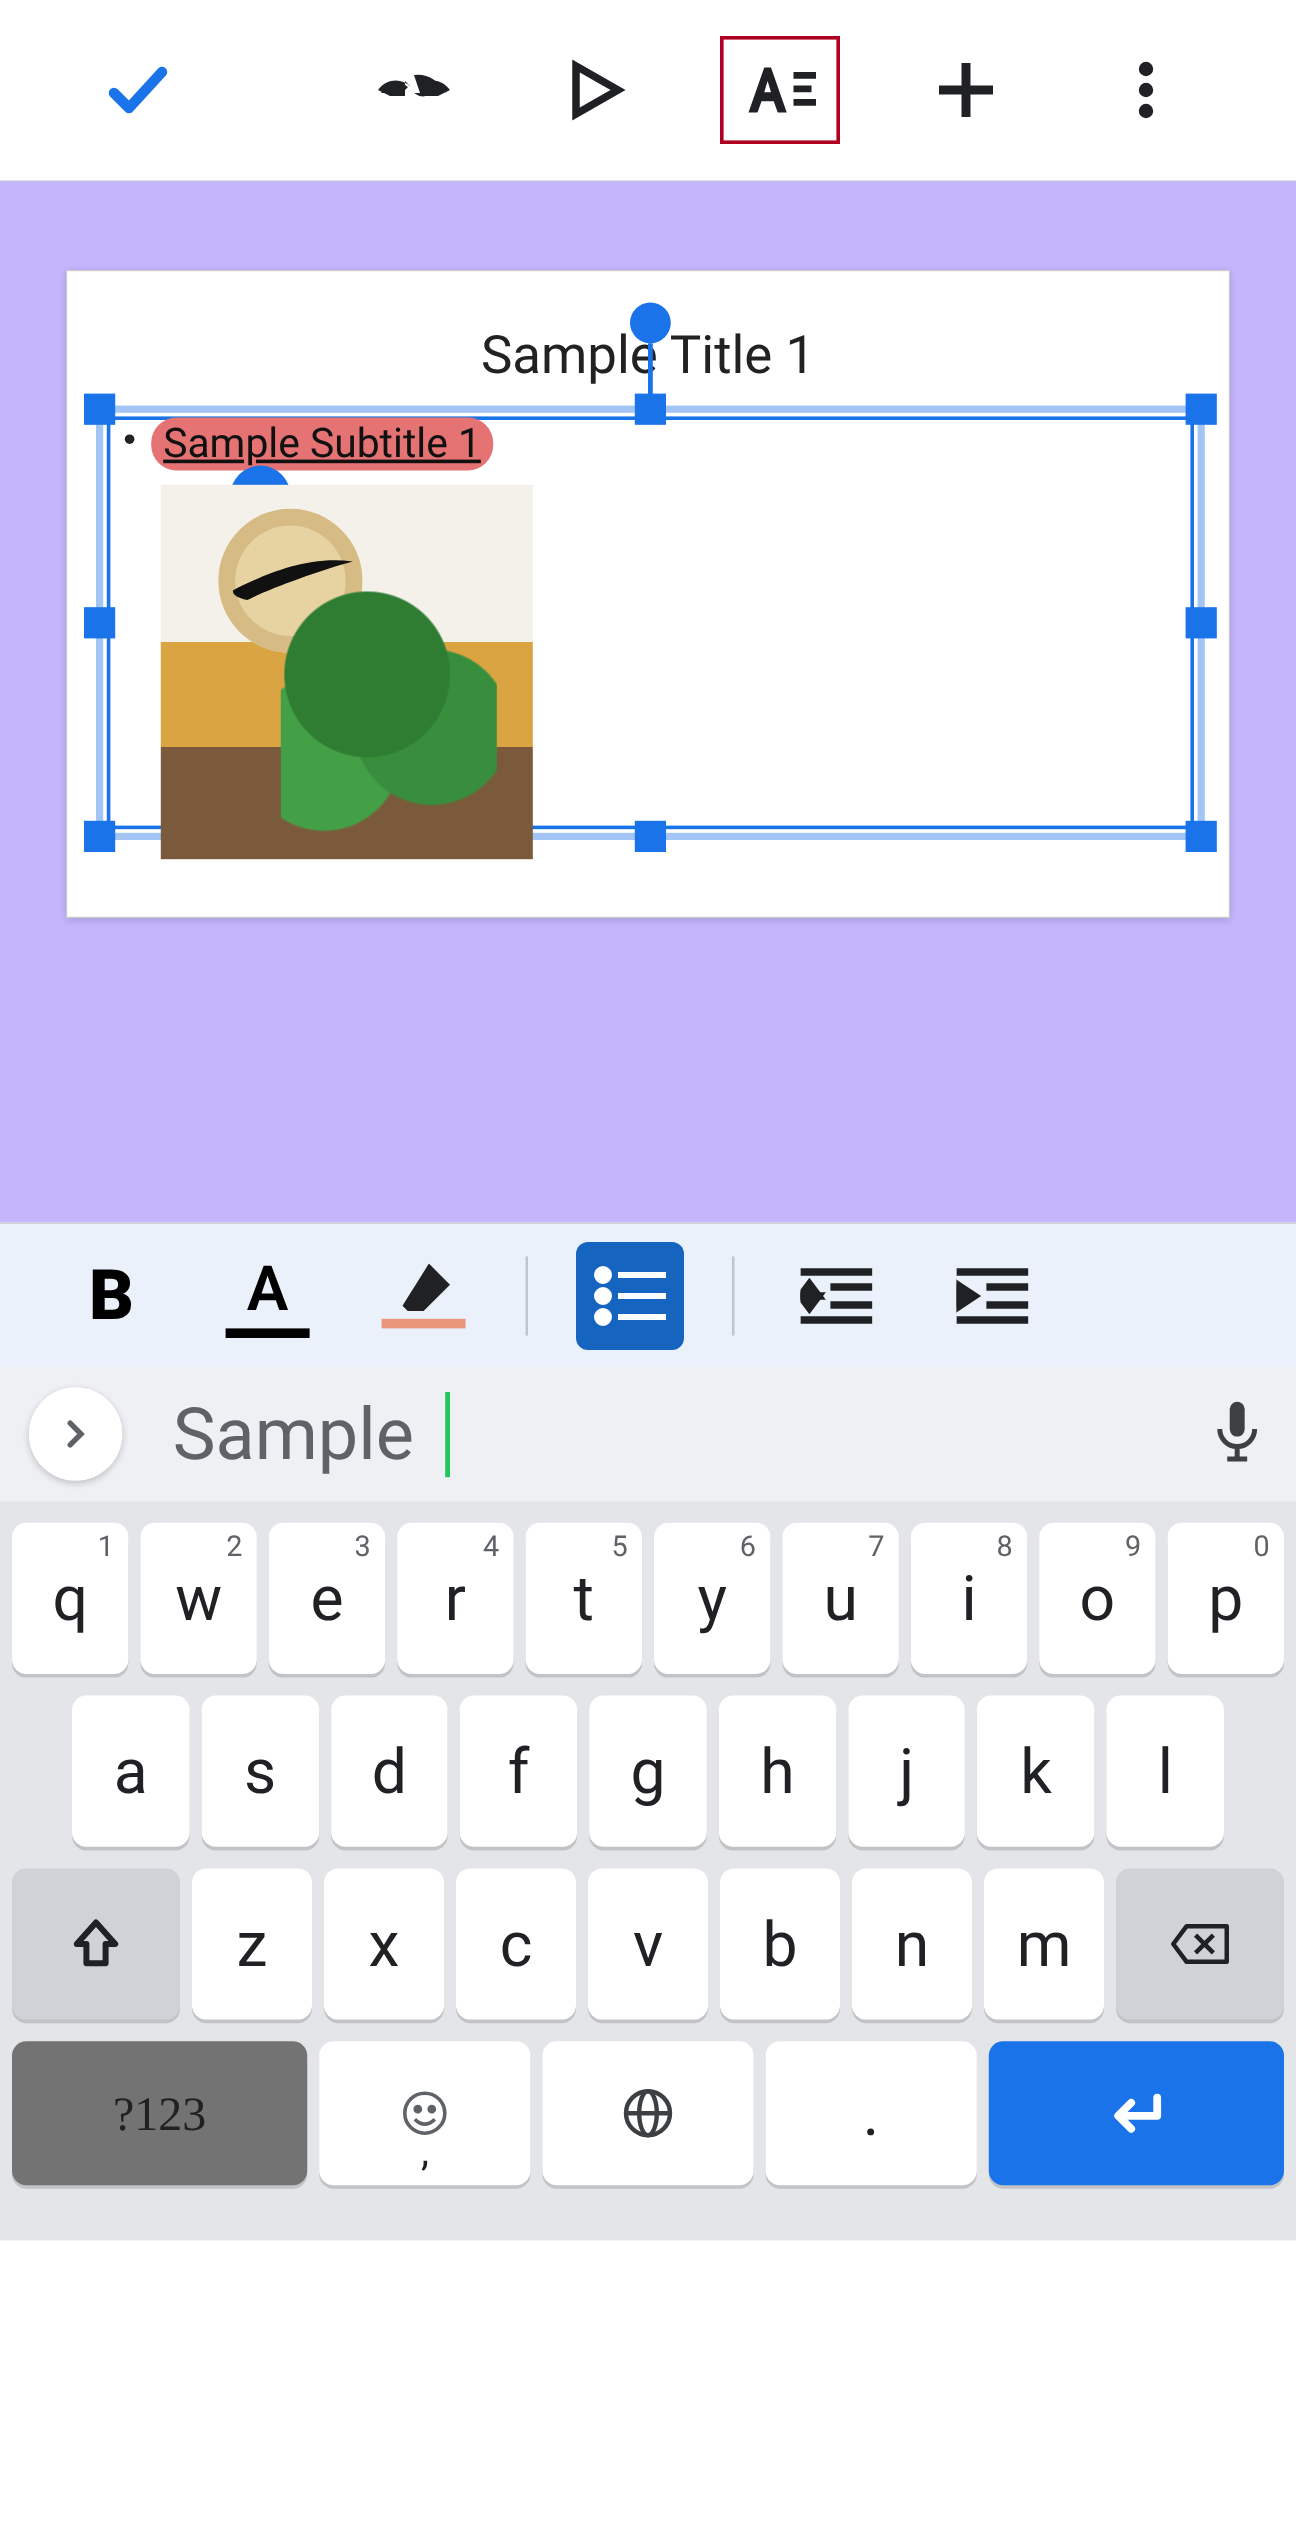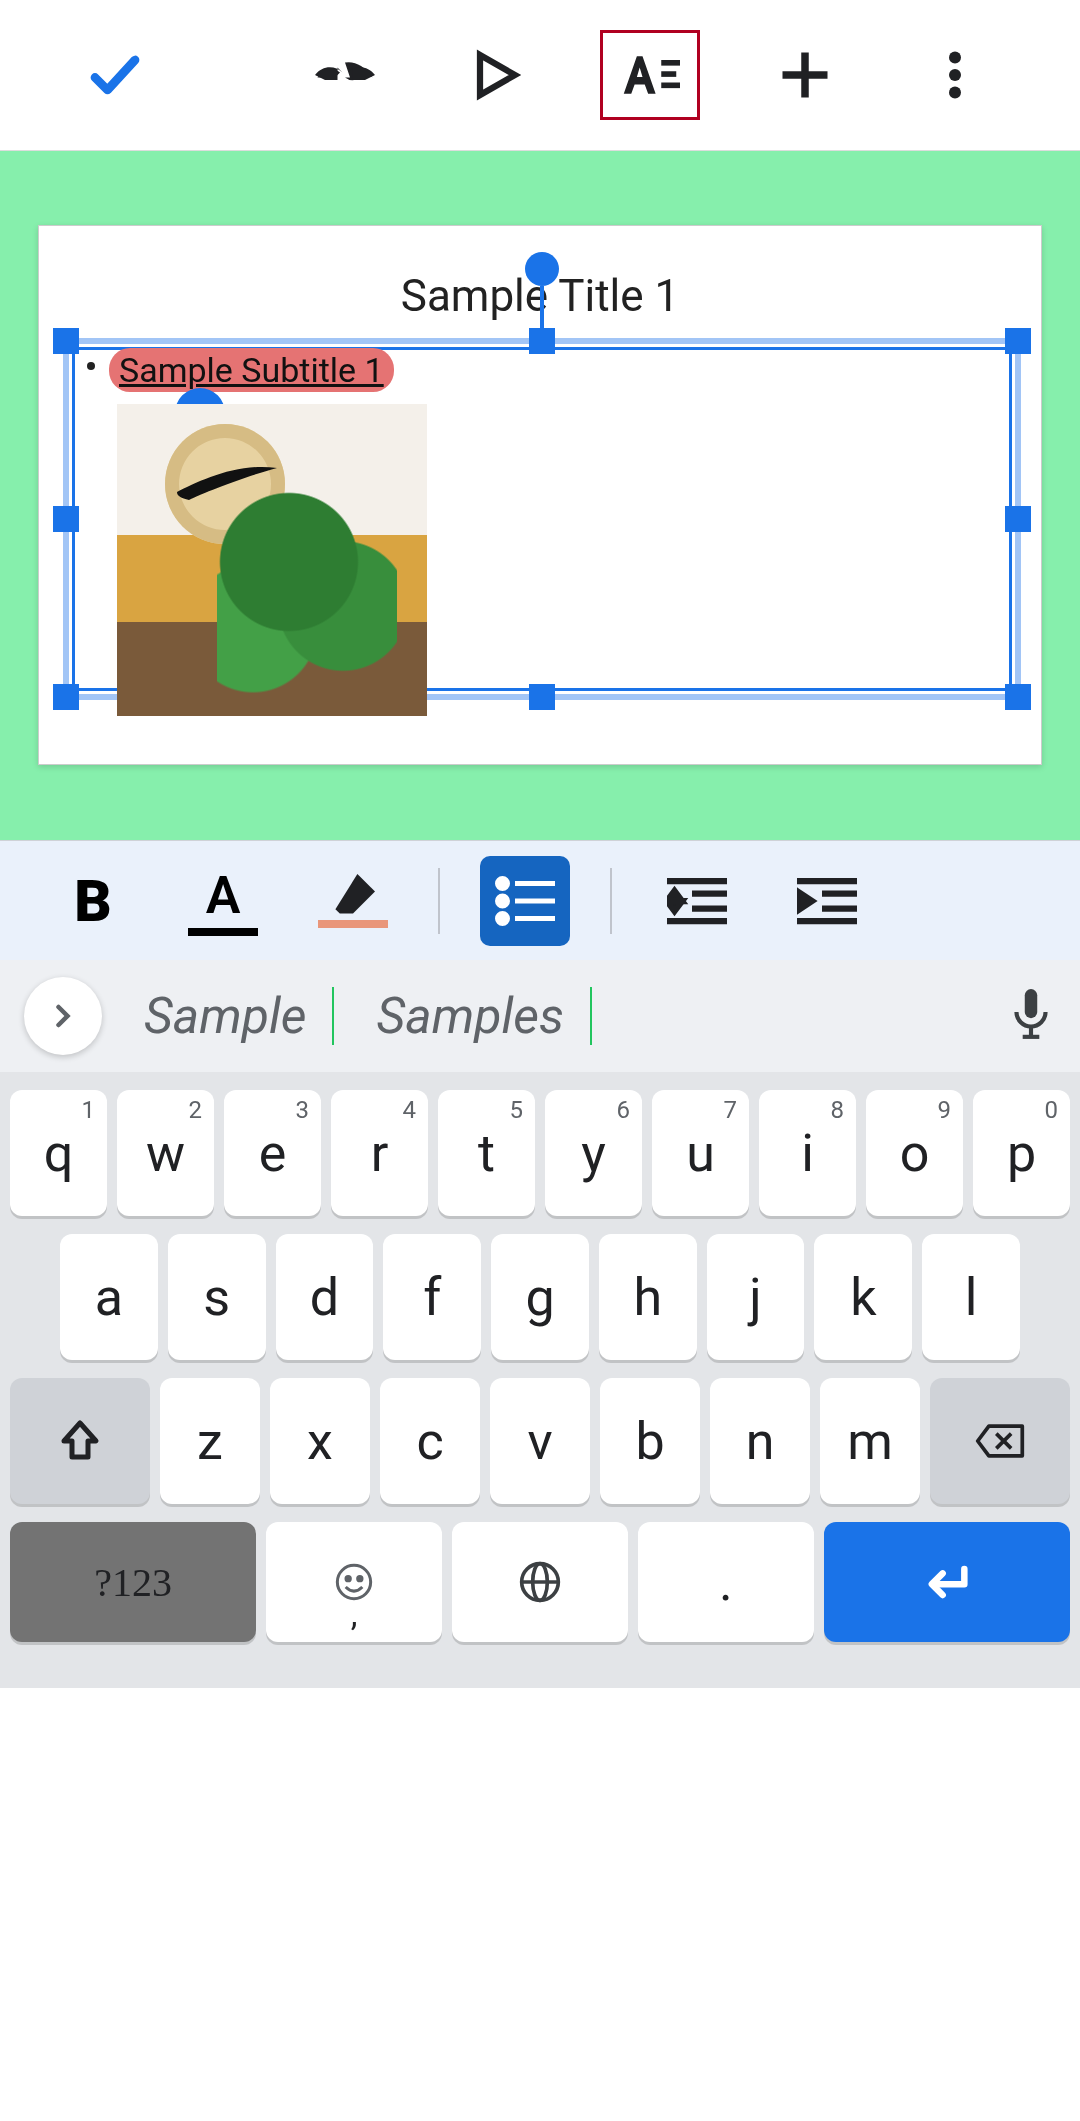--- a/index.html
+++ b/index.html
@@ -23,24 +23,24 @@
   .tb-format {
     border: 3px solid #b00020;
     padding: 6px;
     width: 100px; height: 90px;
   }
   .check svg { stroke: #1a73e8; }
   .undo-redo svg { fill: #202124; }
 
   
   .canvas-wrap {
-    height: 690px;
-    background: #86efac;
+    height: 869px;
+    background: #c4b5fd;
     border-top: 1px solid #ddd;
-    padding: 74px 38px;
+    padding: 74px 55px;
   }
   .slide {
     width: 100%; height: 540px;
     background: #fff;
     border: 1px solid #ccc;
     box-shadow: 0 2px 6px rgba(0,0,0,.15);
     position: relative;
   }
   .title {
     position: absolute; top: 44px; left: 0; right: 0;
@@ -134,23 +134,22 @@
   .sugg-row {
     height: 112px; background: #eef0f3; display: flex; align-items: center;
     padding: 0 24px; gap: 16px;
   }
   .expand-chip {
     width: 78px; height: 78px; border-radius: 50%; background: #fff;
     box-shadow: 0 2px 6px rgba(0,0,0,.2);
     display: flex; align-items: center; justify-content: center;
   }
   .sugg {
-    font-size: 50px; color: #5f6368; padding: 0 26px;
-    border-right: 2px solid #22c55e;
-    font-style: italic;
+    font-size: 60px; color: #5f6368; padding: 0 26px;
+    border-right: 4px solid #22c55e;
   }
   .sugg:last-of-type { border-right: none; }
   .mic { margin-left: auto; }
 
   
   .kbd {
     background: #e3e5e8; padding: 18px 10px 28px;
   }
   .krow { display: flex; gap: 10px; margin-bottom: 18px; justify-content: center; }
   .key {
@@ -298,21 +297,20 @@
   </div>
 </div>
 
 <div class="sugg-row">
   <div class="expand-chip">
     <svg width="36" height="36" viewBox="0 0 24 24" fill="none" stroke="#5f6368" stroke-width="3" stroke-linecap="round">
         <polyline points="9 6 15 12 9 18"></polyline>
       </svg>
   </div>
   <div class="sugg">Sample</div>
-  <div class="sugg">Samples</div>
   <div class="mic">
     <svg width="50" height="54" viewBox="0 0 24 26" fill="#3c4043">
         <rect x="9" y="1" width="6" height="14" rx="3"></rect>
         <path d="M5 12 a7 7 0 0 0 14 0" fill="none" stroke="#3c4043" stroke-width="2"></path>
         <line x1="12" y1="19" x2="12" y2="24" stroke="#3c4043" stroke-width="2"></line>
         <line x1="8" y1="24" x2="16" y2="24" stroke="#3c4043" stroke-width="2"></line>
       </svg>
   </div>
 </div>
 

